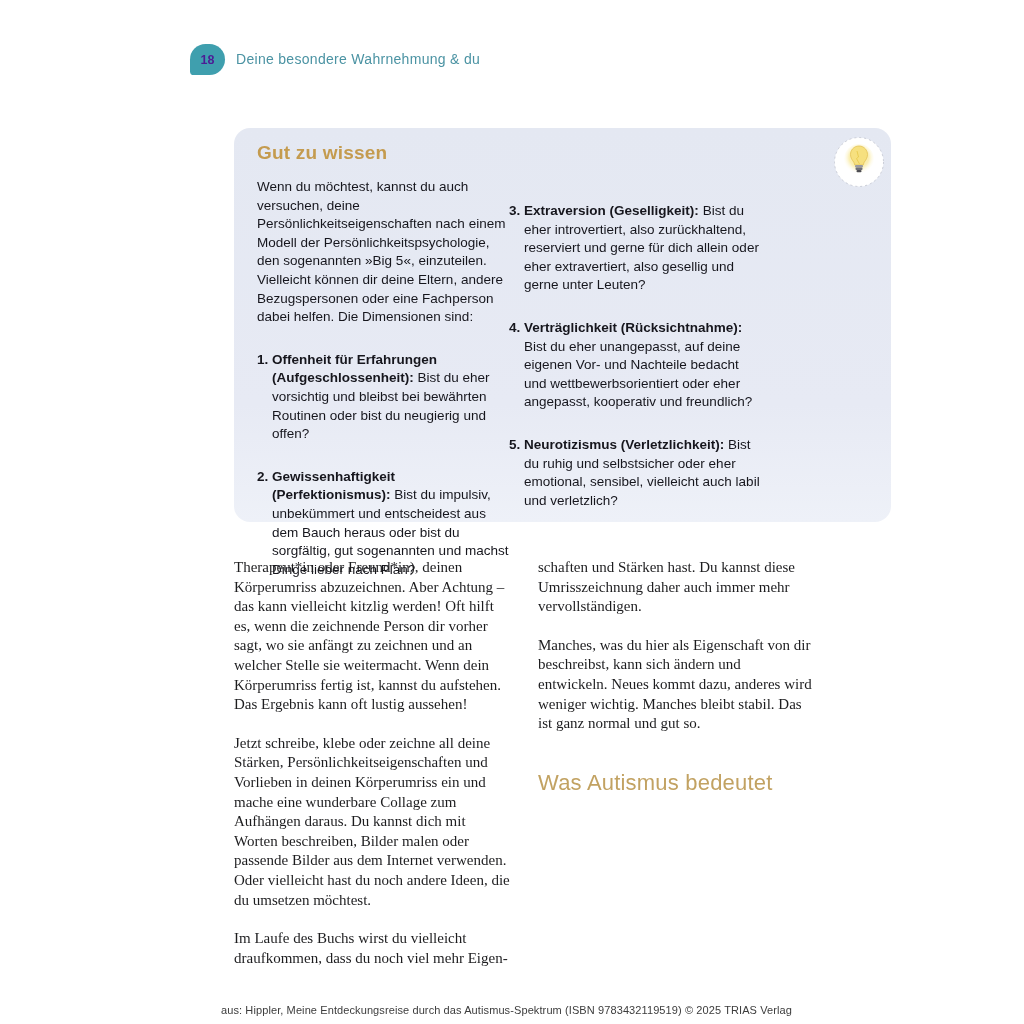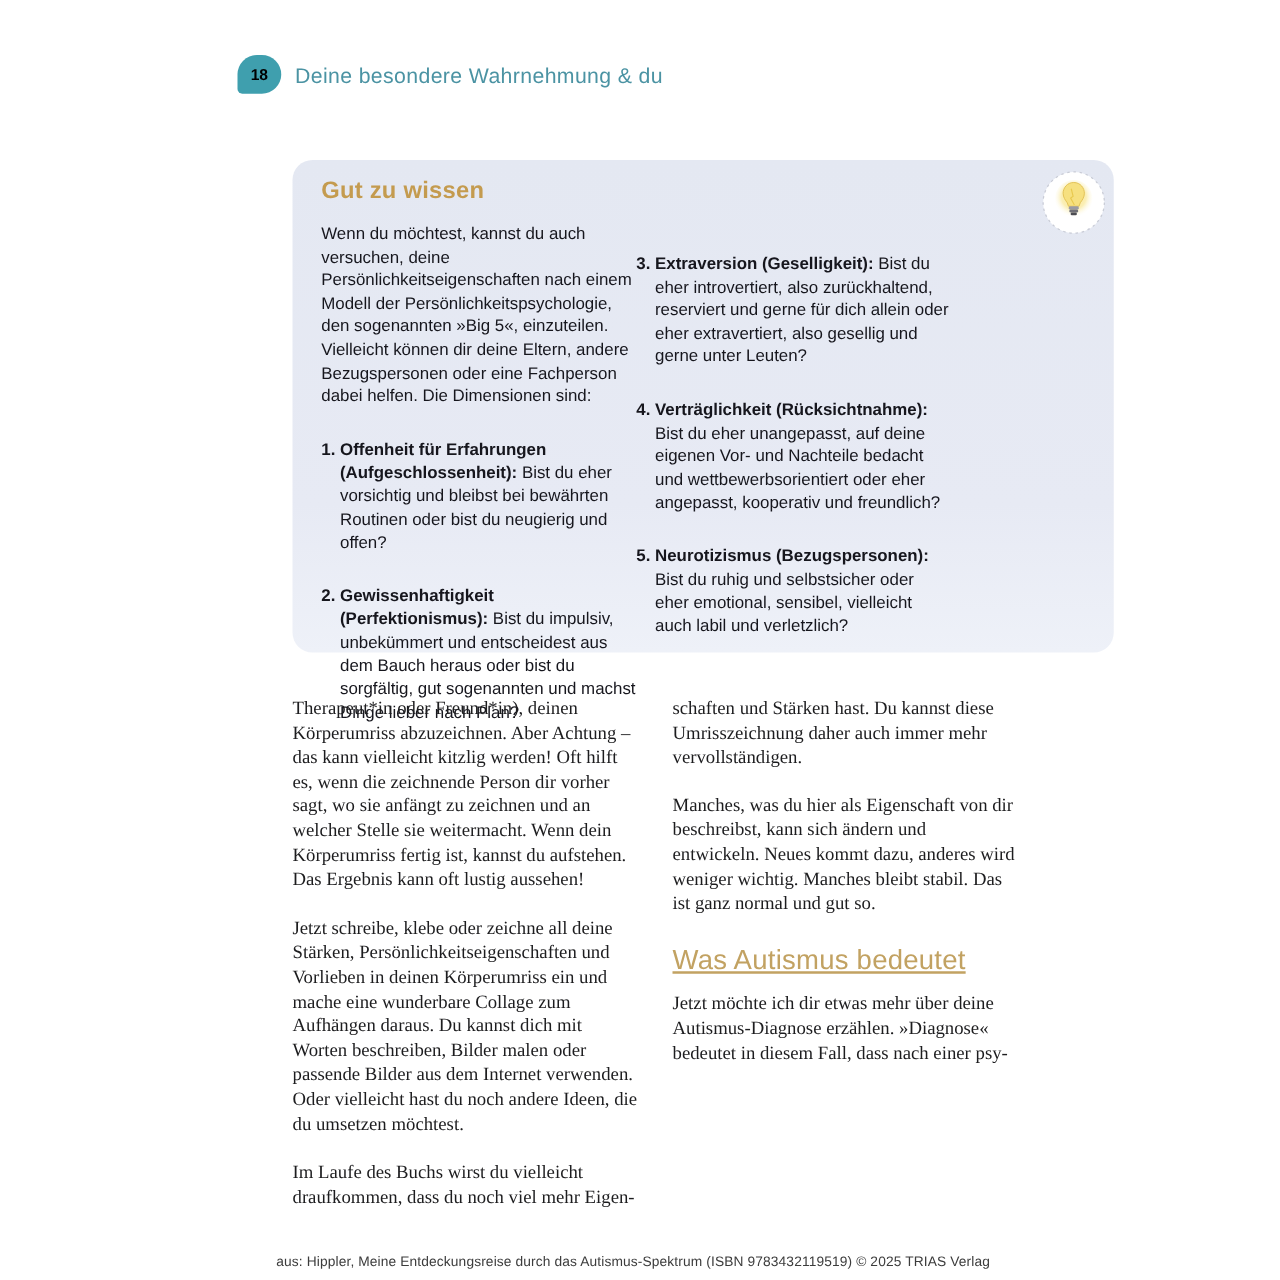--- a/index.html
+++ b/index.html
@@ -5,25 +5,25 @@
   html,body{margin:0;padding:0;background:#ffffff;}
   #page{
     position:relative;width:1024px;height:1024px;background:#ffffff;overflow:hidden;
     font-family:"Liberation Sans",sans-serif;
   }
   
   .chapter-badge{
     position:absolute;left:190px;top:44px;width:35px;height:31px;
     background:#3f9fae;border-radius:16px 16px 16px 4px;
     display:flex;align-items:center;justify-content:center;
-    color:#000000;font-size:12.5px;font-weight:bold;
+    color:#4c1d95;font-size:12.5px;font-weight:bold;
   }
   .running-head{
     position:absolute;left:236px;top:51px;
-    color:#4b93a3;font-size:17px;letter-spacing:.3px;font-weight:500;
+    color:#4b93a3;font-size:14px;letter-spacing:.3px;font-weight:500;
   }
   
   .info-box{
     position:absolute;left:234px;top:128px;width:657px;height:394px;
     background:linear-gradient(180deg,#e4e8f2 0%,#e7eaf4 70%,#eef1f8 100%);
     border-radius:16px;box-sizing:border-box;padding:14px 12px 18px 23px;
   }
   .info-box-title{
     color:#c49b4f;font-size:19px;font-weight:bold;margin:0 0 14px 0;letter-spacing:.2px;
   }
@@ -41,22 +41,21 @@
     position:absolute;top:546px;width:276px;
     font-family:"Liberation Serif","DejaVu Serif",serif;
     font-size:15px;line-height:19.6px;color:#1d1d1f;
   }
   .body-col.colL{left:234px;}
   .body-col.colR{left:538px;}
   .body-col p{margin:12px 0 19px 0;}
   .section-heading{
     font-family:"Liberation Sans",sans-serif;
     color:#c2a262;font-size:22px;font-weight:400;letter-spacing:.2px;
-    margin:24px 0 17px 0;
-    text-decoration:underline;
+    margin:39px 0 17px 0;
   }
   
   .footer-line{
     position:absolute;left:0;top:1004px;width:1013px;text-align:center;
     font-size:11px;color:#3c3c3c;letter-spacing:.1px;
   }
 </style>
 </head>
 <body>
 
@@ -89,33 +88,32 @@
     <h2 class="info-box-title">Gut zu wissen</h2>
     <div class="box-cols">
       <div class="box-col left">
         <p class="box-intro">Wenn du möchtest, kannst du auch versuchen, deine Persönlichkeitseigenschaften nach einem Modell der Persönlichkeitspsychologie, den sogenannten »Big 5«, einzuteilen. Vielleicht können dir deine Eltern, andere Bezugspersonen oder eine Fachperson dabei helfen. Die Dimensionen sind:</p>
         <div class="box-item"><span class="num">1.</span> <span class="lbl">Offenheit für Erfahrungen (Aufgeschlossenheit):</span> <span>Bist du eher vorsichtig und bleibst bei bewährten Routinen oder bist du neugierig und offen?</span></div>
         <div class="box-item"><span class="num">2.</span> <span class="lbl">Gewissenhaftigkeit (Perfektionismus):</span> <span>Bist du impulsiv, unbekümmert und entscheidest aus dem Bauch heraus oder bist du sorgfältig, gut sogenannten und machst Dinge lieber nach Plan?</span></div>
       </div>
       <div class="box-col right">
         <div class="box-item"><span class="num">3.</span> <span class="lbl">Extraversion (Geselligkeit):</span> <span>Bist du eher introvertiert, also zurückhaltend, reserviert und gerne für dich allein oder eher extravertiert, also gesellig und gerne unter Leuten?</span></div>
         <div class="box-item"><span class="num">4.</span> <span class="lbl">Verträglichkeit (Rücksichtnahme):</span> <span>Bist du eher unangepasst, auf deine eigenen Vor- und Nachteile bedacht und wettbewerbsorientiert oder eher angepasst, kooperativ und freundlich?</span></div>
-        <div class="box-item"><span class="num">5.</span> <span class="lbl">Neurotizismus (Bezugspersonen):</span> <span>Bist du ruhig und selbstsicher oder eher emotional, sensibel, vielleicht auch labil und verletzlich?</span></div>
+        <div class="box-item"><span class="num">5.</span> <span class="lbl">Neurotizismus (Verletzlichkeit):</span> <span>Bist du ruhig und selbstsicher oder eher emotional, sensibel, vielleicht auch labil und verletzlich?</span></div>
       </div>
     </div>
   </div>
 
   <div class="body-col colL">
     <p>Therapeut*in oder Freund*in), deinen Körperumriss abzuzeichnen. Aber Achtung – das kann vielleicht kitzlig werden! Oft hilft es, wenn die zeichnende Person dir vorher sagt, wo sie anfängt zu zeichnen und an welcher Stelle sie weitermacht. Wenn dein Körperumriss fertig ist, kannst du aufstehen. Das Ergebnis kann oft lustig aussehen!</p>
     <p>Jetzt schreibe, klebe oder zeichne all deine Stärken, Persönlichkeitseigenschaften und Vorlieben in deinen Körperumriss ein und mache eine wunderbare Collage zum Aufhängen daraus. Du kannst dich mit Worten beschreiben, Bilder malen oder passende Bilder aus dem Internet verwenden. Oder vielleicht hast du noch andere Ideen, die du umsetzen möchtest.</p>
     <p>Im Laufe des Buchs wirst du vielleicht draufkommen, dass du noch viel mehr Eigen-</p>
   </div>
 
   <div class="body-col colR">
     <p>schaften und Stärken hast. Du kannst diese Umrisszeichnung daher auch immer mehr vervollständigen.</p>
     <p>Manches, was du hier als Eigenschaft von dir beschreibst, kann sich ändern und entwickeln. Neues kommt dazu, anderes wird weniger wichtig. Manches bleibt stabil. Das ist ganz normal und gut so.</p>
     <h2 class="section-heading">Was Autismus bedeutet</h2>
-    <p>Jetzt möchte ich dir etwas mehr über deine Autismus-Diagnose erzählen. »Diagnose« bedeutet in diesem Fall, dass nach einer psy-</p>
   </div>
 
   <div class="footer-line">aus: Hippler, Meine Entdeckungsreise durch das Autismus-Spektrum (ISBN 9783432119519) © 2025 TRIAS Verlag</div>
 
 </div>
 
 </body></html>

